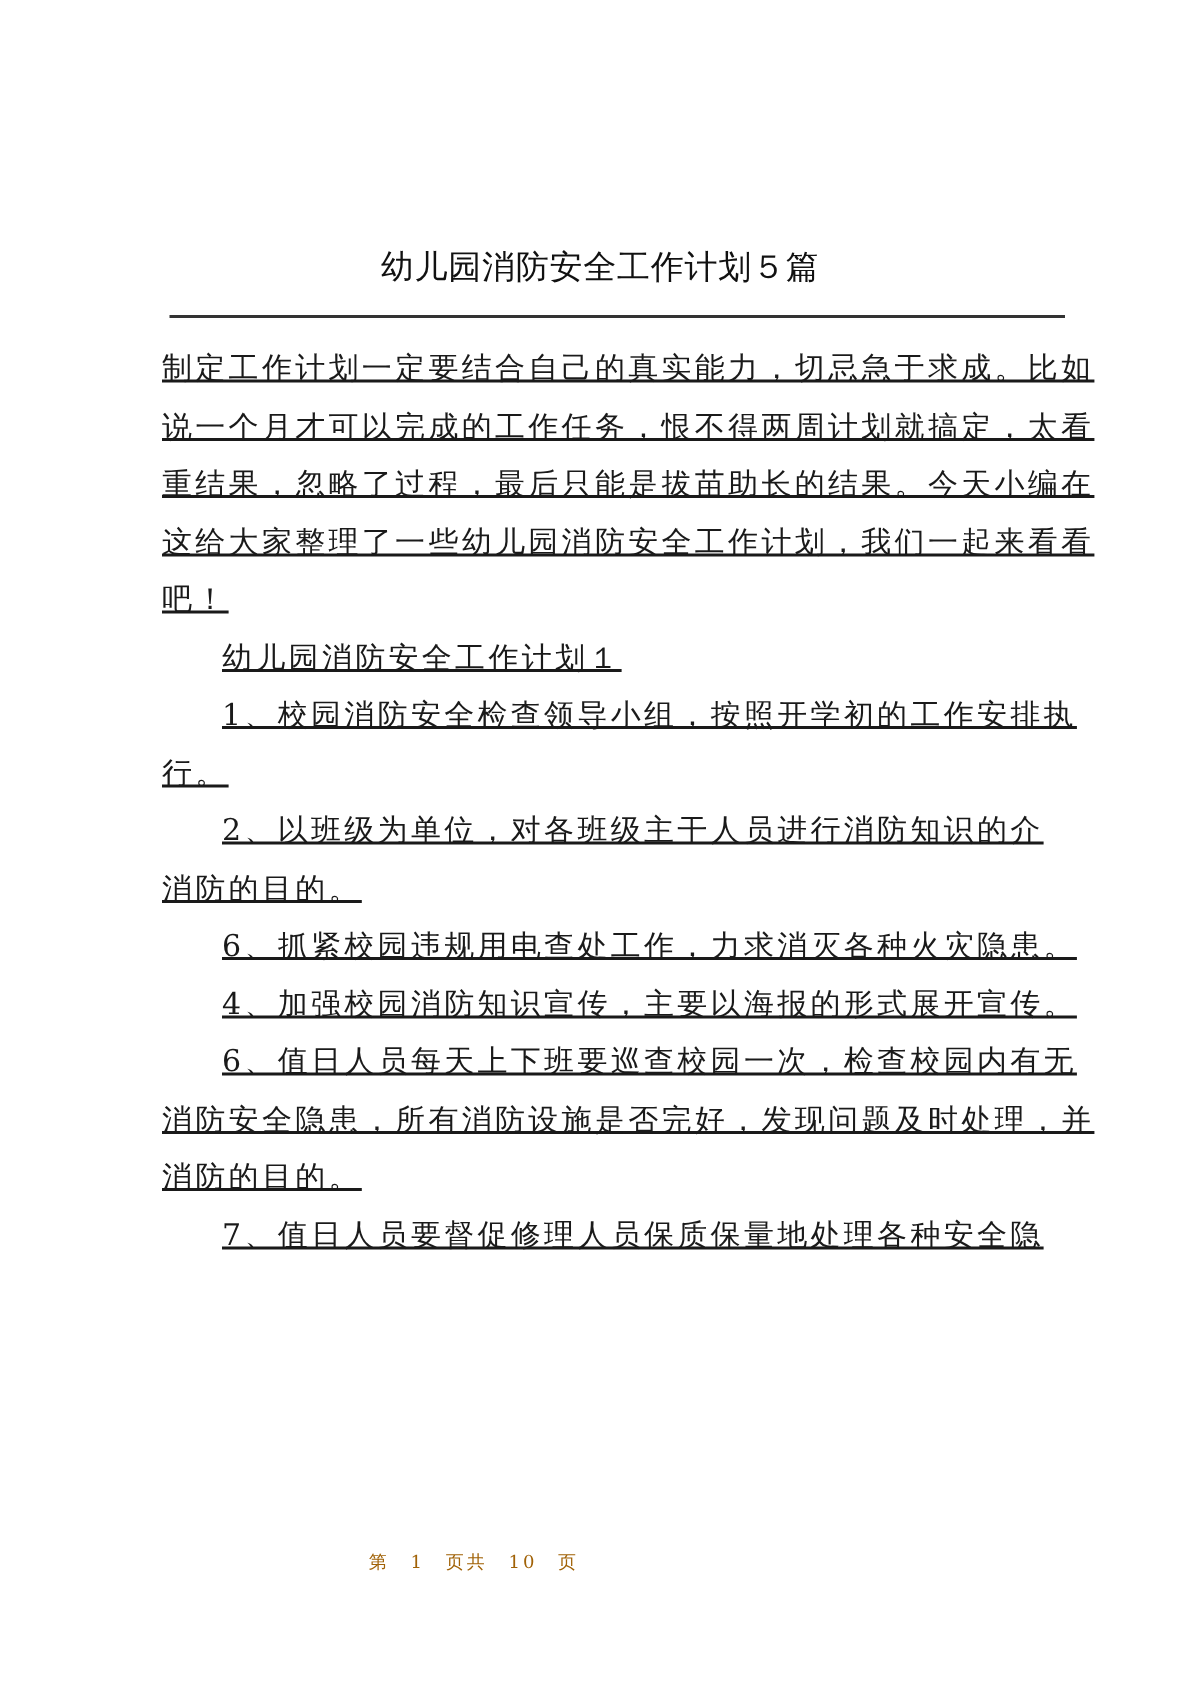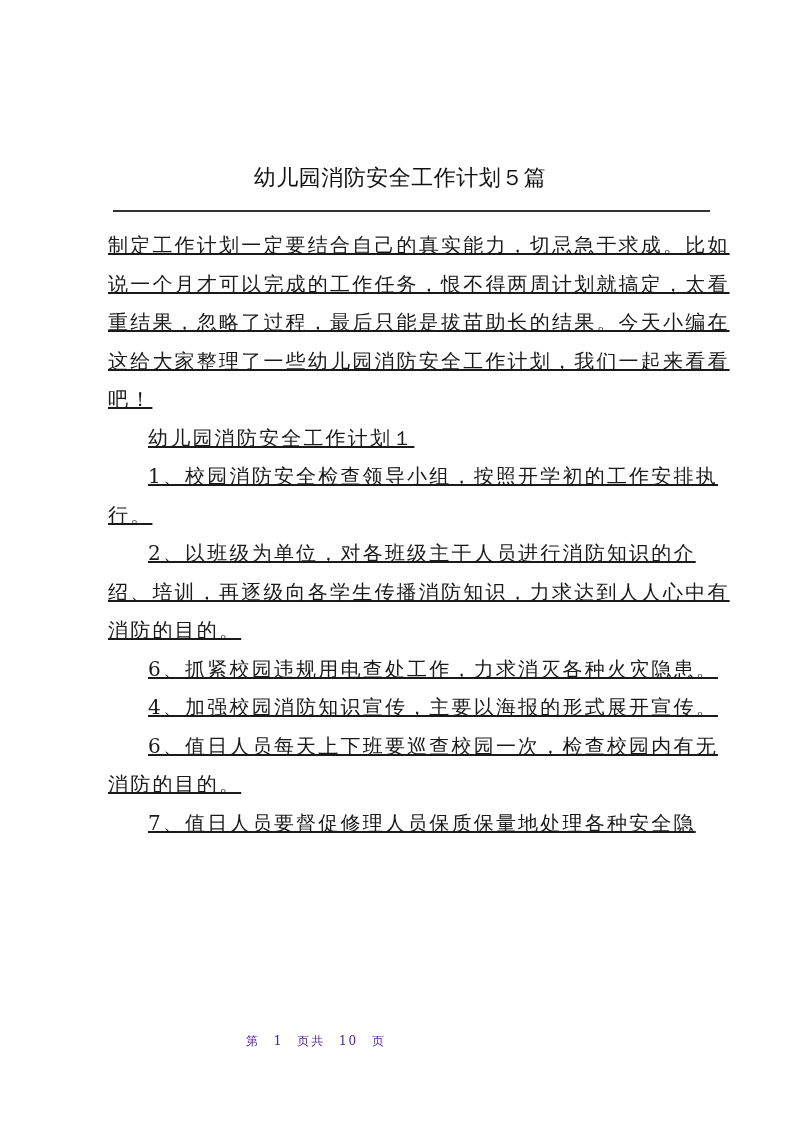--- a/index.html
+++ b/index.html
@@ -6,40 +6,40 @@
   body { width: 800px; height: 1131px; position: relative; overflow: hidden;
          font-family: "DejaVu Serif", "Liberation Serif", serif; color: #1a1a1a; }
   .title { position: absolute; top: 163px; left: 0; width: 800px; text-align: center;
            font-family: "DejaVu Sans", "Liberation Sans", sans-serif; font-weight: normal;
            font-size: 22px; letter-spacing: 0.5px; color: #111; }
   .rule { position: absolute; top: 210px; left: 113px; width: 597px; height: 2px; background: #333; }
   .body { position: absolute; top: 226px; left: 108px; width: 604px; font-size: 20px; line-height: 38.5px; }
   .line { white-space: nowrap; letter-spacing: 2.2px; height: 38.5px; text-decoration: underline; }
   .indent { padding-left: 40px; }
   .footer { position: absolute; top: 1033px; left: 0; width: 632px; text-align: center;
-            font-size: 12px; color: #4c1d95; word-spacing: 8px; letter-spacing: 2px; }
+            font-size: 12px; color: #a16207; word-spacing: 8px; letter-spacing: 2px; }
 </style>
 </head>
 <body>
 
 <div class="title">幼儿园消防安全工作计划５篇</div>
 <div class="rule"></div>
 
 <div class="body">
   <div class="line">制定工作计划一定要结合自己的真实能力，切忌急于求成。比如</div>
   <div class="line">说一个月才可以完成的工作任务，恨不得两周计划就搞定，太看</div>
   <div class="line">重结果，忽略了过程，最后只能是拔苗助长的结果。今天小编在</div>
   <div class="line">这给大家整理了一些幼儿园消防安全工作计划，我们一起来看看</div>
   <div class="line">吧！</div>
   <div class="line indent">幼儿园消防安全工作计划１</div>
   <div class="line indent">1、校园消防安全检查领导小组，按照开学初的工作安排执</div>
   <div class="line">行。</div>
   <div class="line indent">2、以班级为单位，对各班级主干人员进行消防知识的介</div>
-  <div class="line">绍、培训，再逐级向各学生传播消防知识，力求达到人人心中有</div>
   <div class="line">消防的目的。</div>
   <div class="line indent">6、抓紧校园违规用电查处工作，力求消灭各种火灾隐患。</div>
   <div class="line indent">4、加强校园消防知识宣传，主要以海报的形式展开宣传。</div>
   <div class="line indent">6、值日人员每天上下班要巡查校园一次，检查校园内有无</div>
+  <div class="line">消防安全隐患，所有消防设施是否完好，发现问题及时处理，并</div>
   <div class="line">消防的目的。</div>
   <div class="line indent">7、值日人员要督促修理人员保质保量地处理各种安全隐</div>
 </div>
 
 <div class="footer">第 1 页共 10 页</div>
 
 </body></html>

